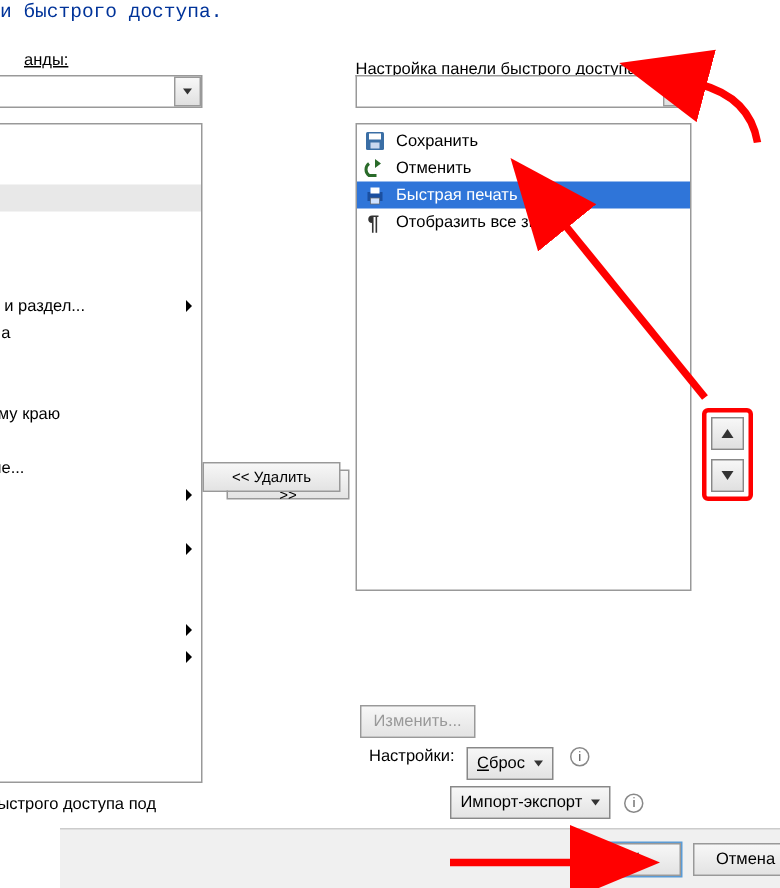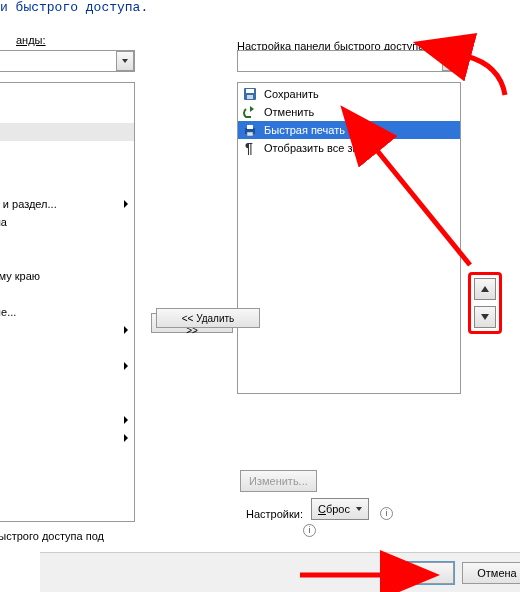--- a/index.html
+++ b/index.html
@@ -138,21 +138,21 @@
     border: 1px solid #999;
     background: linear-gradient(#f7f7f7,#e3e3e3);
     font: inherit;
     padding: 0 8px;
     height: 22px;
     cursor: default;
   }
   .btn.small { height: 20px; font-size: 10px; padding: 0 12px; }
   .btn:disabled { color: #999; }
   .add-btn   { position: absolute; left: 151px; top: 282px; width: 82px; margin-top: 31px; }
-  .remove-btn{ position: absolute; left: 156px; top: 308px; width: 104px; }
+  .remove-btn{ position: absolute; left: 135px; top: 308px; width: 92px; }
   .move-group {
     position: absolute;
     left: 468px; top: 272px;
     width: 34px; height: 62px;
     border: 3px solid #ff0000;
     border-radius: 4px;
     display: flex; flex-direction: column;
     align-items: center; justify-content: center;
     gap: 6px;
     padding: 2px;
@@ -163,21 +163,21 @@
     background: linear-gradient(#f7f7f7,#e0e0e0);
     display: flex; align-items: center; justify-content: center;
   }
   .tri-up { border-left:4px solid transparent; border-right:4px solid transparent; border-bottom:6px solid #333; }
   .tri-dn { border-left:4px solid transparent; border-right:4px solid transparent; border-top:6px solid #333; }
   .tri-dn-s { border-left:3px solid transparent; border-right:3px solid transparent; border-top:4px solid #333; } 
   .modify-btn { position: absolute; left: 240px; top: 470px; height: 22px; }
   .settings-row {
     position: absolute;
     left: 246px; top: 498px;
-    display: flex; align-items: flex-end; gap: 8px;
+    display: flex; align-items: flex-start; gap: 8px;
   }
   .drop-btn {
     border: 1px solid #888;
     background: linear-gradient(#f7f7f7,#e3e3e3);
     height: 22px;
     display: inline-flex; align-items: center;
     padding: 0 6px;
   }
   .drop-btn .caret { margin-left: 6px; }
   .import-row {
@@ -288,20 +288,24 @@
   <span>Настройки:</span>
   <span class="drop-btn">
     <u>С</u>
       <span id="resettail">брос</span>
       <span class="caret tri-dn-s"></span>
   </span>
   <span class="info-icon">i</span>
 </div>
 
 <div class="import-row">
+  <span class="drop-btn">
+    <span>Импорт-экспорт</span>
+      <span class="caret tri-dn-s"></span>
+  </span>
   <span class="info-icon">i</span>
 </div>
 
 <div class="under-label">быстрого доступа под</div>
 
 <div class="dlg-buttons">
   <button class="btn ok-btn">ОК</button>
   <button class="btn cancel-btn">Отмена</button>
 </div>
 

